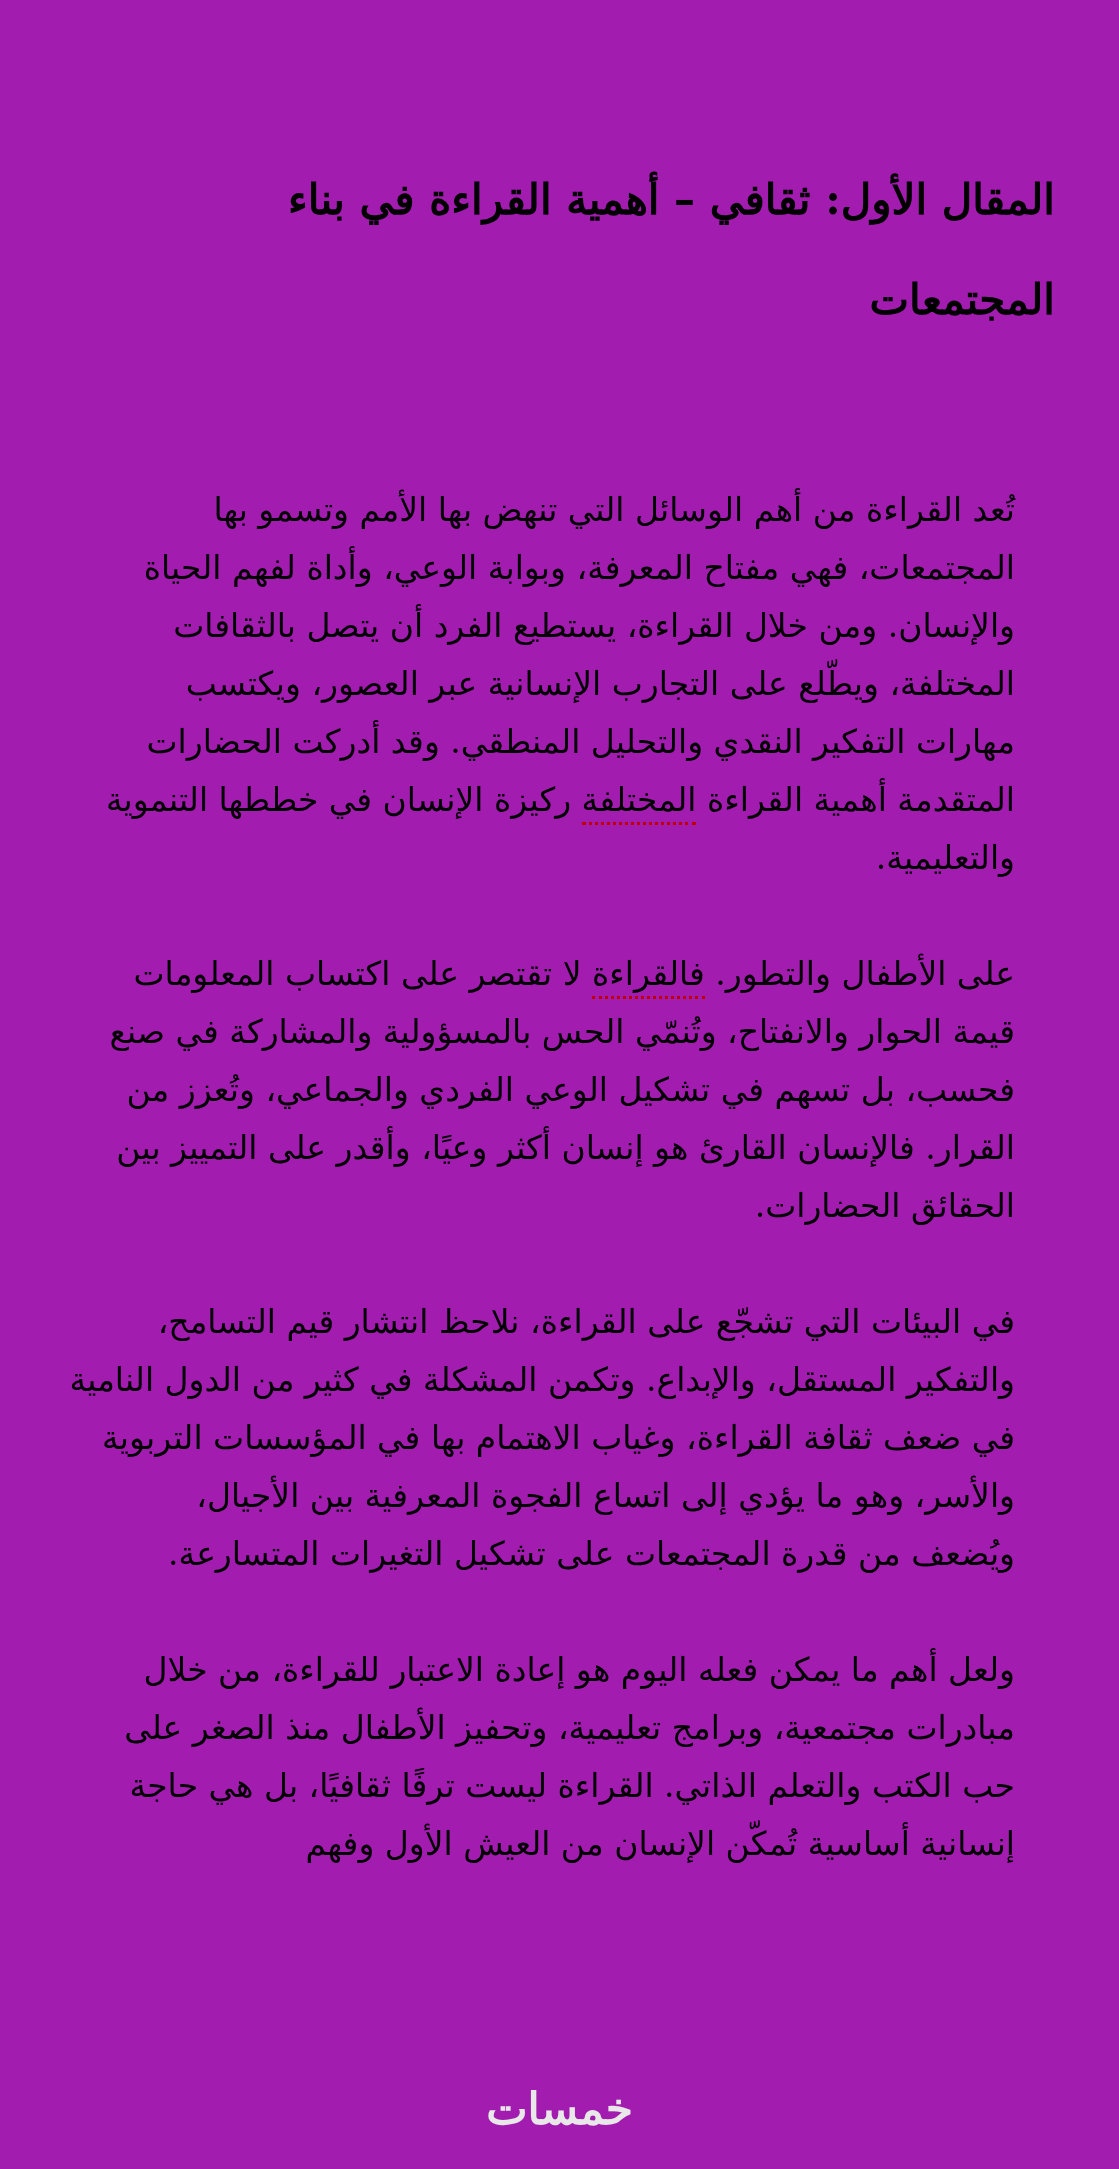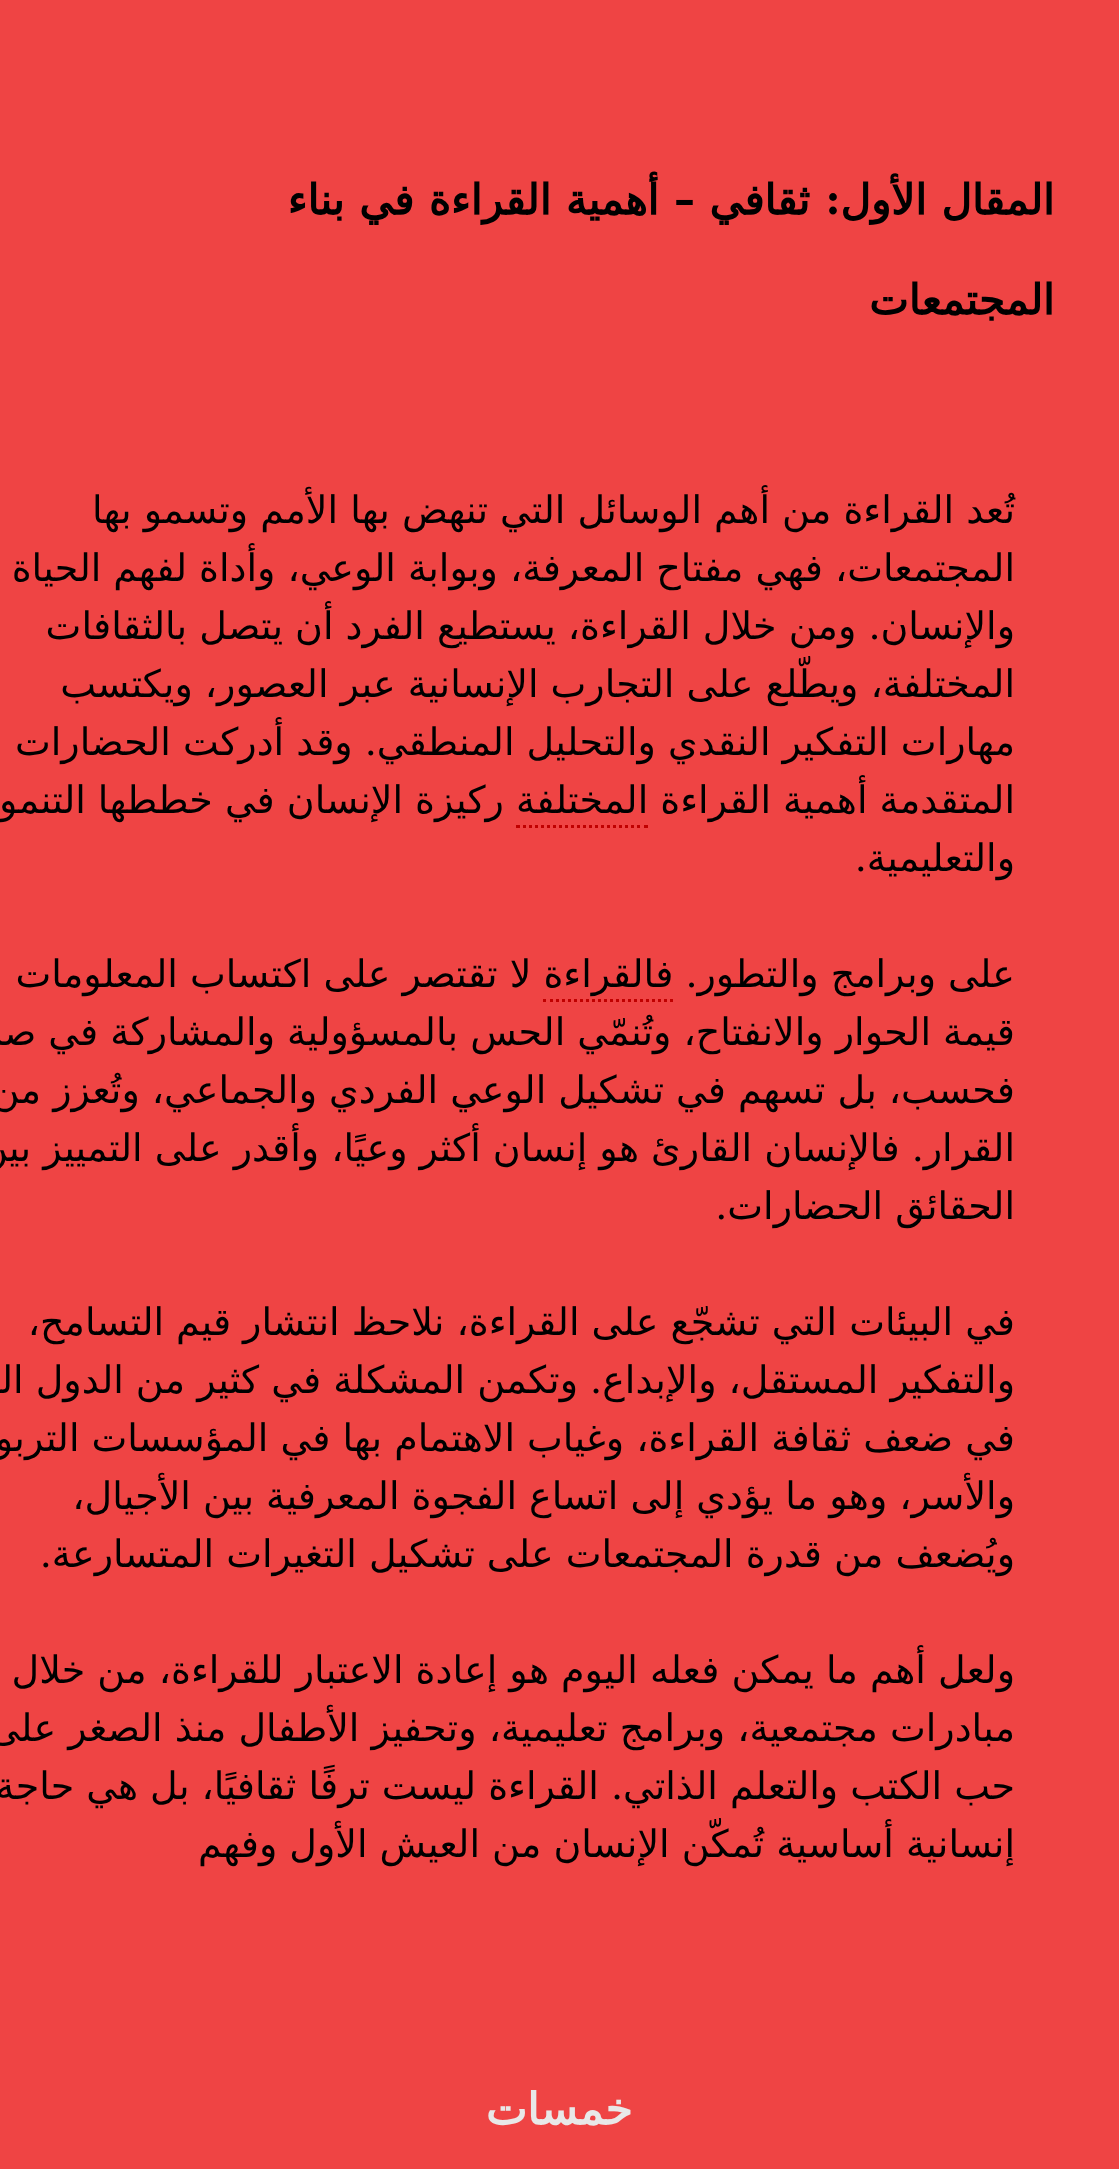--- a/index.html
+++ b/index.html
@@ -1,37 +1,37 @@
 <!DOCTYPE html>
 <html lang="ar" dir="rtl"><head>
 <meta charset="utf-8">
 <style>
   html, body { margin: 0; padding: 0; background: #ffffff; }
   .page {
     position: relative;
     width: 1119px;
     height: 2169px;
-    background: #ef4444;
+    background: #a21caf;
     color: #000000;
     font-family: "DejaVu Serif", "Liberation Serif", serif;
     direction: rtl;
     overflow: hidden;
   }
   .title {
     margin: 150px 0 0 0;
     padding: 0 64px 0 95px;
     font-size: 42px;
     font-weight: bold;
     line-height: 100px;
     text-align: right;
   }
   .title-line { display: block; white-space: nowrap; }
   .body-text {
     padding: 0 104px 0 95px;
-    font-size: 38px;
+    font-size: 33px;
     line-height: 58px;
     text-align: right;
   }
   .para { margin: 0 0 58px 0; }
   .para-first { margin-top: 131px; }
   .line { display: block; white-space: nowrap; }
   .misspelled {
     border-bottom: 3px dotted #c00000;
     padding-bottom: 3px;
   }
@@ -63,21 +63,21 @@
       <span class="line">تُعد القراءة من أهم الوسائل التي تنهض بها الأمم وتسمو بها</span>
       <span class="line">المجتمعات، فهي مفتاح المعرفة، وبوابة الوعي، وأداة لفهم الحياة</span>
       <span class="line">والإنسان. ومن خلال القراءة، يستطيع الفرد أن يتصل بالثقافات</span>
       <span class="line">المختلفة، ويطّلع على التجارب الإنسانية عبر العصور، ويكتسب</span>
       <span class="line">مهارات التفكير النقدي والتحليل المنطقي. وقد أدركت الحضارات</span>
       <span class="line"><span>المتقدمة أهمية القراءة </span><span class="misspelled">المختلفة</span><span> ركيزة الإنسان في خططها التنموية</span></span>
       <span class="line">والتعليمية.</span>
     </div>
 
     <div class="para">
-      <span class="line"><span>على وبرامج والتطور. </span><span class="misspelled">فالقراءة</span><span> لا تقتصر على اكتساب المعلومات</span></span>
+      <span class="line"><span>على الأطفال والتطور. </span><span class="misspelled">فالقراءة</span><span> لا تقتصر على اكتساب المعلومات</span></span>
       <span class="line">قيمة الحوار والانفتاح، وتُنمّي الحس بالمسؤولية والمشاركة في صنع</span>
       <span class="line">فحسب، بل تسهم في تشكيل الوعي الفردي والجماعي، وتُعزز من</span>
       <span class="line">القرار. فالإنسان القارئ هو إنسان أكثر وعيًا، وأقدر على التمييز بين</span>
       <span class="line">الحقائق الحضارات.</span>
     </div>
 
     <div class="para">
       <span class="line">في البيئات التي تشجّع على القراءة، نلاحظ انتشار قيم التسامح،</span>
       <span class="line">والتفكير المستقل، والإبداع. وتكمن المشكلة في كثير من الدول النامية</span>
       <span class="line">في ضعف ثقافة القراءة، وغياب الاهتمام بها في المؤسسات التربوية</span>

